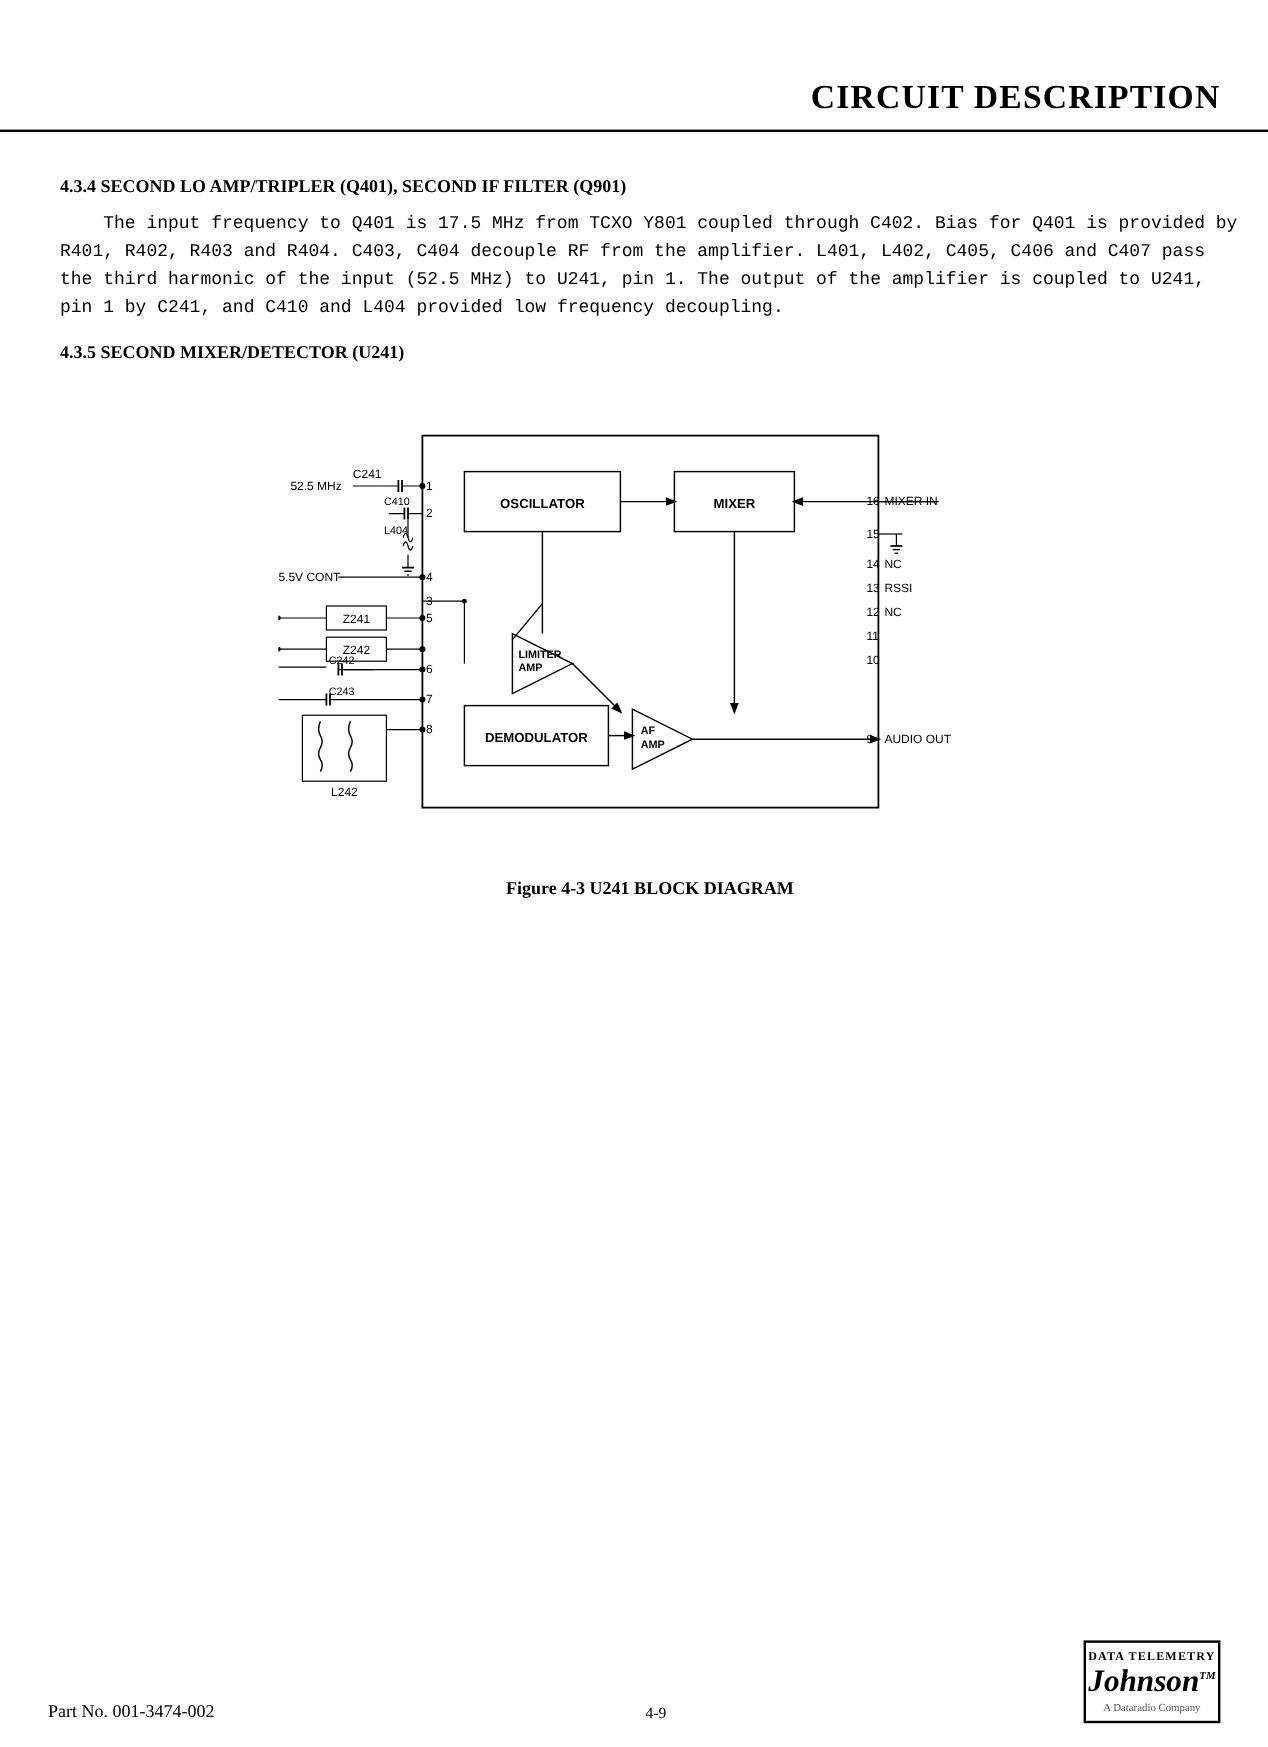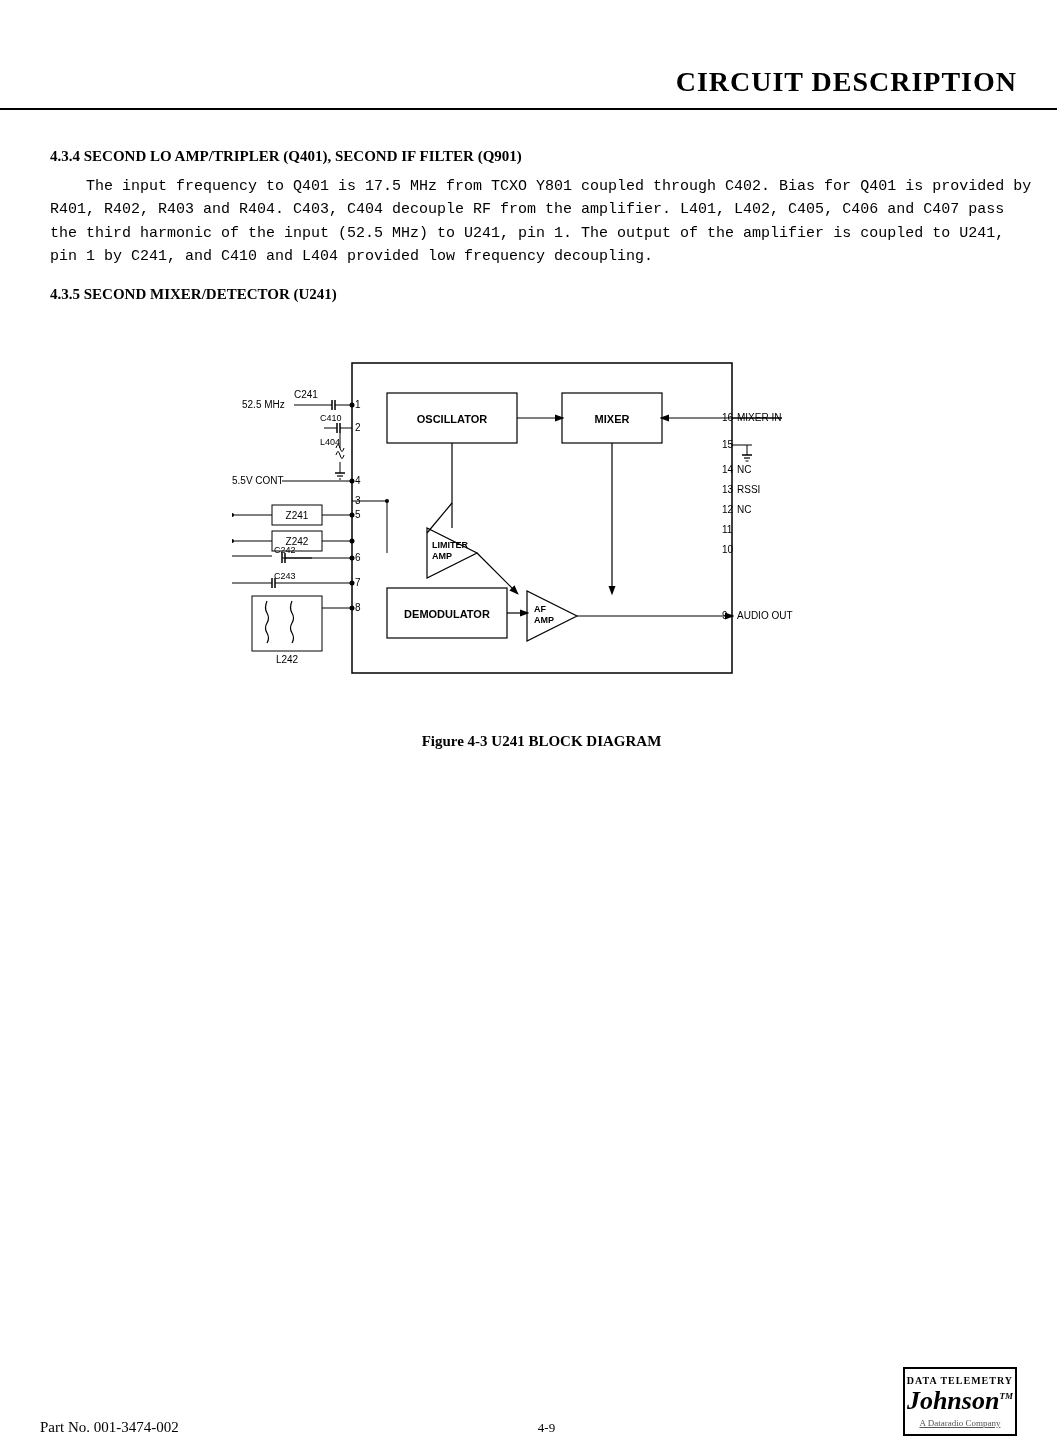--- a/index.html
+++ b/index.html
@@ -124,21 +124,20 @@
 
     .logo-tm {
       font-size: 9px;
       vertical-align: super;
     }
 
     .logo-subtitle {
       font-size: 9px;
       color: #555;
       margin-top: 2px;
-      text-decoration: underline;
     }
   </style>
 </head>
 <body>
 
 <div class="page-header">
   <h1>CIRCUIT DESCRIPTION</h1>
 </div>
 
 <div class="content">

